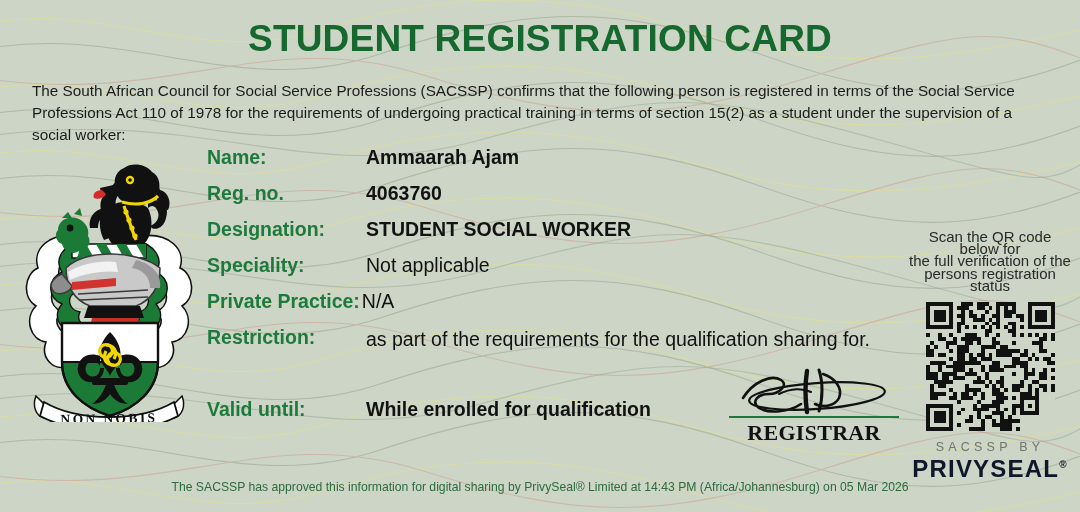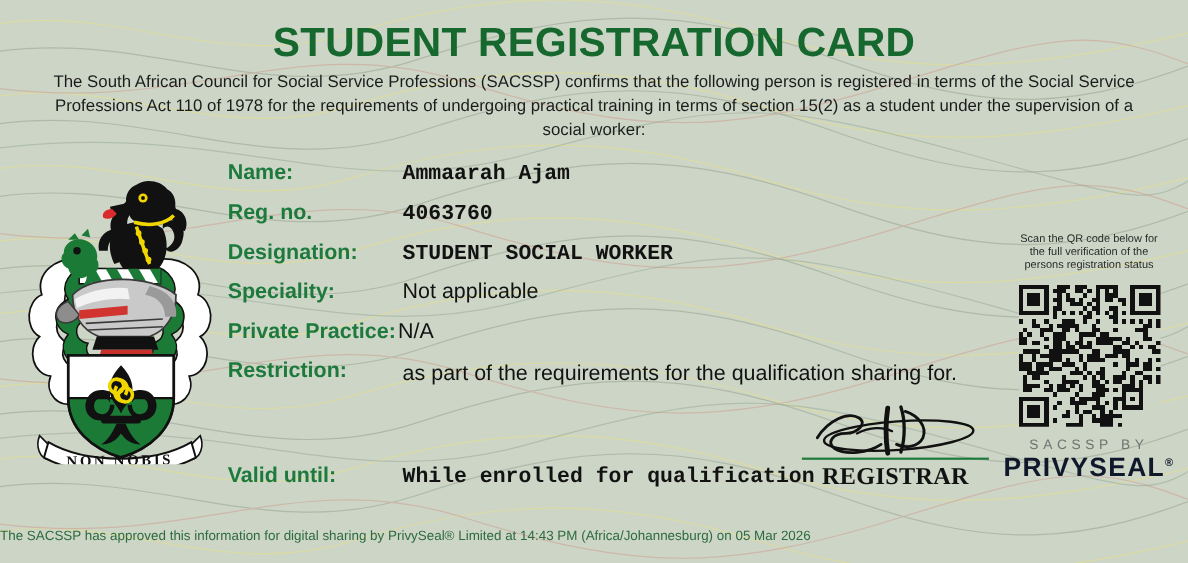--- a/index.html
+++ b/index.html
@@ -35,23 +35,23 @@
     left: 0; top: 18px;
     width: 1080px;
     text-align: center;
     font-size: 37px;
     font-weight: bold;
     color: #16682e;
     letter-spacing: 0.2px;
   }
   #intro {
     position: absolute;
-    left: 32px; top: 64px;
+    left: 32px; top: 80px;
     width: 1016px;
-    text-align: center;
+    text-align: left;
     font-size: 15.3px;
     line-height: 22px;
     color: #1c1c1c;
   }
 
   
   #emblem {
     position: absolute;
     left: 18px; top: 140px;
     width: 182px; height: 282px;
@@ -68,30 +68,30 @@
     display: inline-block;
     color: #1d7a3c;
     font-weight: bold;
   }
   .lbl.w {
     width: 159px;
   }
   .val {
     color: #121212;
   }
-  .val.b { font-weight: bold; font-family: Liberation Mono, monospace; }
+  .val.b { font-weight: bold; }
   .val.n { font-weight: normal; }
 
   #r-name      { top: 146px; }
   #r-reg       { top: 182px; }
   #r-desig     { top: 218px; }
   #r-spec      { top: 254px; }
   #r-priv      { top: 290px; }
   #r-restrict  { top: 326px; }
-  #r-valid     { top: 421px; }
+  #r-valid     { top: 398px; }
 
   #restrict-text {
     position: absolute;
     left: 366px; top: 326px;
     width: 530px;
     font-size: 19.5px;
     line-height: 27px;
     color: #121212;
   }
 
@@ -126,23 +126,24 @@
   }
 
   
   #qrpanel {
     position: absolute;
     left: 908px; top: 212px;
     width: 164px;
     text-align: center;
   }
   #qr-caption {
-    font-size: 10px;
+    font-size: 15px;
     line-height: 12.2px;
     color: #2a2a2a;
+    margin-top: 19px;
   }
   #qr-wrap {
     margin: 10px auto 0 auto;
     width: 129px; height: 129px;
   }
   #powered {
     margin-top: 9px;
     font-size: 12.5px;
     letter-spacing: 4.2px;
     color: #6f7570;
@@ -158,20 +159,21 @@
     font-size: 10px;
     font-weight: bold;
     vertical-align: super;
   }
 
   
   #footer {
     position: absolute;
     left: 0; top: 480px;
     width: 1080px;
+    text-align: center;
     font-size: 12.2px;
     color: #2d6b3e;
   }
 </style>
 </head>
 <body>
 
 <div id="card">
 
   <svg id="waves" viewBox="0 0 1080 512" preserveAspectRatio="none">

